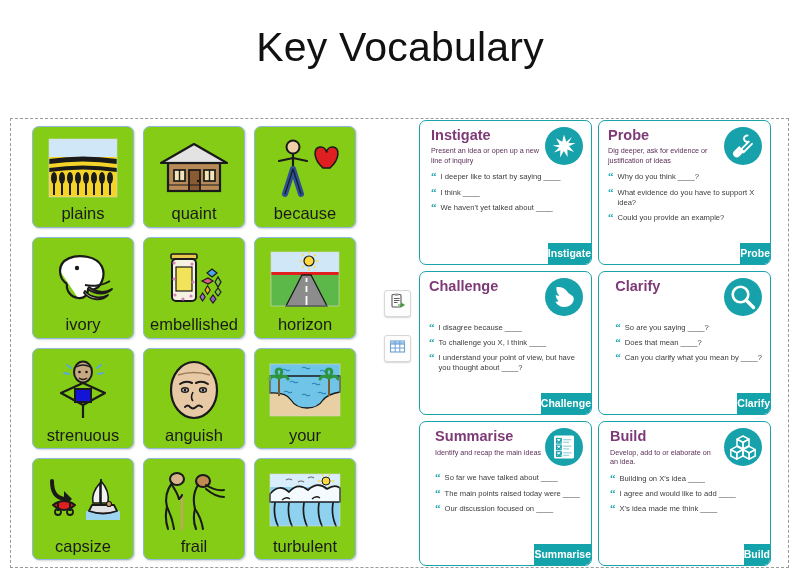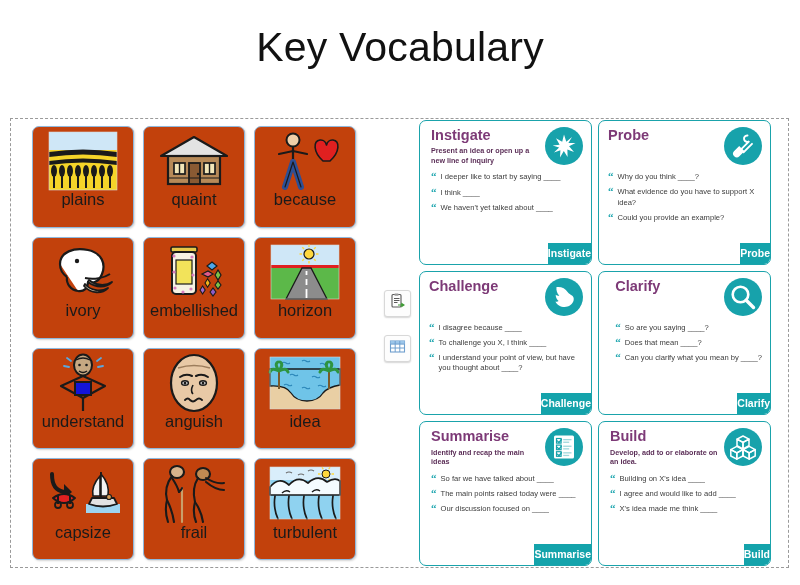--- a/index.html
+++ b/index.html
@@ -46,29 +46,29 @@
     left: 32px;
     top: 126px;
     width: 324px;
     height: 434px;
     display: grid;
     grid-template-columns: repeat(3, 1fr);
     grid-template-rows: repeat(4, 1fr);
     gap: 9px 9px;
   }
   .vocab-card {
-    background: #c2410c;
+    background: #84cc16;
     border: 1.6px solid #8fb8dd;
     border-radius: 7px;
     box-shadow: 1px 1px 2px rgba(0,0,0,0.17);
     display: flex;
     flex-direction: column;
     align-items: center;
     justify-content: flex-end;
-    padding: 4px 2px 17px 2px;
+    padding: 4px 2px 3px 2px;
     box-sizing: border-box;
     overflow: hidden;
   }
   .vocab-pic {
     flex: 1 1 auto;
     width: 100%;
     display: flex;
     align-items: center;
     justify-content: center;
     min-height: 0;
@@ -141,21 +141,21 @@
   .move-head-text { padding-right: 4px; }
   .move-title {
     font-size: 14.5px;
     font-weight: 700;
     color: #7d3a77;
     line-height: 1.05;
     margin-bottom: 3px;
   }
   .move-sub {
     font-size: 7.2px;
-    font-weight: 700;
+    font-weight: 400;
     color: #5c2f58;
     line-height: 1.33;
     max-width: 110px;
   }
   .move-icon {
     flex: 0 0 auto;
     width: 38px;
     height: 38px;
     border-radius: 50%;
     background: #17a2ab;
@@ -345,21 +345,21 @@
         <path d="M27 7 q7 -4 14 0" fill="none" stroke="#1a1a1a" stroke-width="1.4"></path>
         <circle cx="30.5" cy="12" r="1.3" fill="#1a1a1a"></circle>
           <circle cx="37.5" cy="12" r="1.3" fill="#1a1a1a"></circle>
         <path d="M30 18 q4 3 8 0" fill="none" stroke="#1a1a1a" stroke-width="1.4"></path>
         <path d="M22 8 l-4 -3 M20 14 l-5 -1 M48 8 l4 -3 M49 14 l5 -1" stroke="#5aa8e0" stroke-width="1.8" stroke-linecap="round"></path>
         <path d="M34 23 L12 33 L34 45 L56 33 Z" fill="none" stroke="#1a1a1a" stroke-width="2.2" stroke-linejoin="round"></path>
         <rect x="26" y="29" width="16" height="13" fill="#1414d8" stroke="#1a1a1a" stroke-width="2"></rect>
         <line x1="34" y1="45" x2="34" y2="58" stroke="#1a1a1a" stroke-width="2.2"></line>
       </svg>
       </div>
-      <div class="vocab-label">understand</div>
+      <div class="vocab-label">strenuous</div>
     </div>
     <div class="vocab-card">
       <div class="vocab-pic">
         <svg width="62" height="62" viewBox="0 0 62 62">
         <ellipse cx="31" cy="31" rx="23" ry="28" fill="#e8c9a6" stroke="#1a1a1a" stroke-width="2.2"></ellipse>
         <path d="M15 16 q16 -5 32 0" fill="none" stroke="#9c7d5c" stroke-width="1.6"></path>
         <path d="M17 25 q6 -4 12 -1 M45 25 q-6 -4 -12 -1" fill="none" stroke="#1a1a1a" stroke-width="2" stroke-linecap="round"></path>
         <ellipse cx="22" cy="31" rx="3.4" ry="2.3" fill="#ffffff" stroke="#1a1a1a" stroke-width="1.5"></ellipse>
         <circle cx="22" cy="31" r="1.5" fill="#1a1a1a"></circle>
         <ellipse cx="40" cy="31" rx="3.4" ry="2.3" fill="#ffffff" stroke="#1a1a1a" stroke-width="1.5"></ellipse>
@@ -389,21 +389,21 @@
             <line x1="11" y1="16" x2="11" y2="34" stroke="#7a5a2a" stroke-width="2"></line>
           <path d="M11 16 q-7 -4 -9 1 M11 16 q7 -4 9 1 M11 16 q-5 -7 -1 -9 M11 16 q5 -7 1 -9" fill="none" stroke="#2e9440" stroke-width="3" stroke-linecap="round"></path>
           </g>
         <g>
             <line x1="61" y1="16" x2="61" y2="34" stroke="#7a5a2a" stroke-width="2"></line>
           <path d="M61 16 q-7 -4 -9 1 M61 16 q7 -4 9 1 M61 16 q-5 -7 -1 -9 M61 16 q5 -7 1 -9" fill="none" stroke="#2e9440" stroke-width="3" stroke-linecap="round"></path>
           </g>
         <rect x="2" y="2" width="70" height="52" fill="none" stroke="#d8d8d8" stroke-width="0.6"></rect>
       </svg>
       </div>
-      <div class="vocab-label">idea</div>
+      <div class="vocab-label">your</div>
     </div>
     <div class="vocab-card">
       <div class="vocab-pic">
         <svg width="78" height="54" viewBox="0 0 78 54">
         <rect x="42" y="38" width="34" height="9" fill="#9dd4f0"></rect>
         <path d="M8 8 C8 20 12 24 20 26" fill="none" stroke="#1a1a1a" stroke-width="4" stroke-linecap="round"></path>
         <path d="M20 18 L28 26 L20 33 Z" fill="#1a1a1a"></path>
         <path d="M9 32 q11 -8 22 0 q-11 10 -22 0 z" fill="#e02020" stroke="#1a1a1a" stroke-width="2" stroke-linejoin="round"></path>
         <line x1="14" y1="29" x2="14" y2="38" stroke="#1a1a1a" stroke-width="2"></line>
         <line x1="26" y1="29" x2="26" y2="38" stroke="#1a1a1a" stroke-width="2"></line>
@@ -522,20 +522,21 @@
      </div>
         </div>
      </div>
      <div class="move-footer">Instigate</div>
     </div>
     <div class="move-card">
       <div class="move-body">
        <div class="move-head">
          <div class="move-head-text">
            <div class="move-title">Probe</div>
+           <div class="move-sub">Dig deeper, ask for evidence or justification of ideas</div>
          </div>
          <div class="move-icon">
             <svg width="24" height="24" viewBox="0 0 24 24">
         <path d="M16.5 1.5 a3.2 3.2 0 1 0 1.8 5.6 l-8.3 8.3 l2.7 2.7 l8.3-8.3" fill="none" stroke="#ffffff" stroke-width="1.9" stroke-linecap="round"></path>
         <path d="M9.4 14.3 l-5 5 a3.6 3.6 0 0 0 5.2 5.2 l5-5 z" fill="#ffffff" transform="translate(-1.2,-2.2)"></path>
       </svg>
           </div>
        </div>
        <div class="stems">
           <div class="stem">

